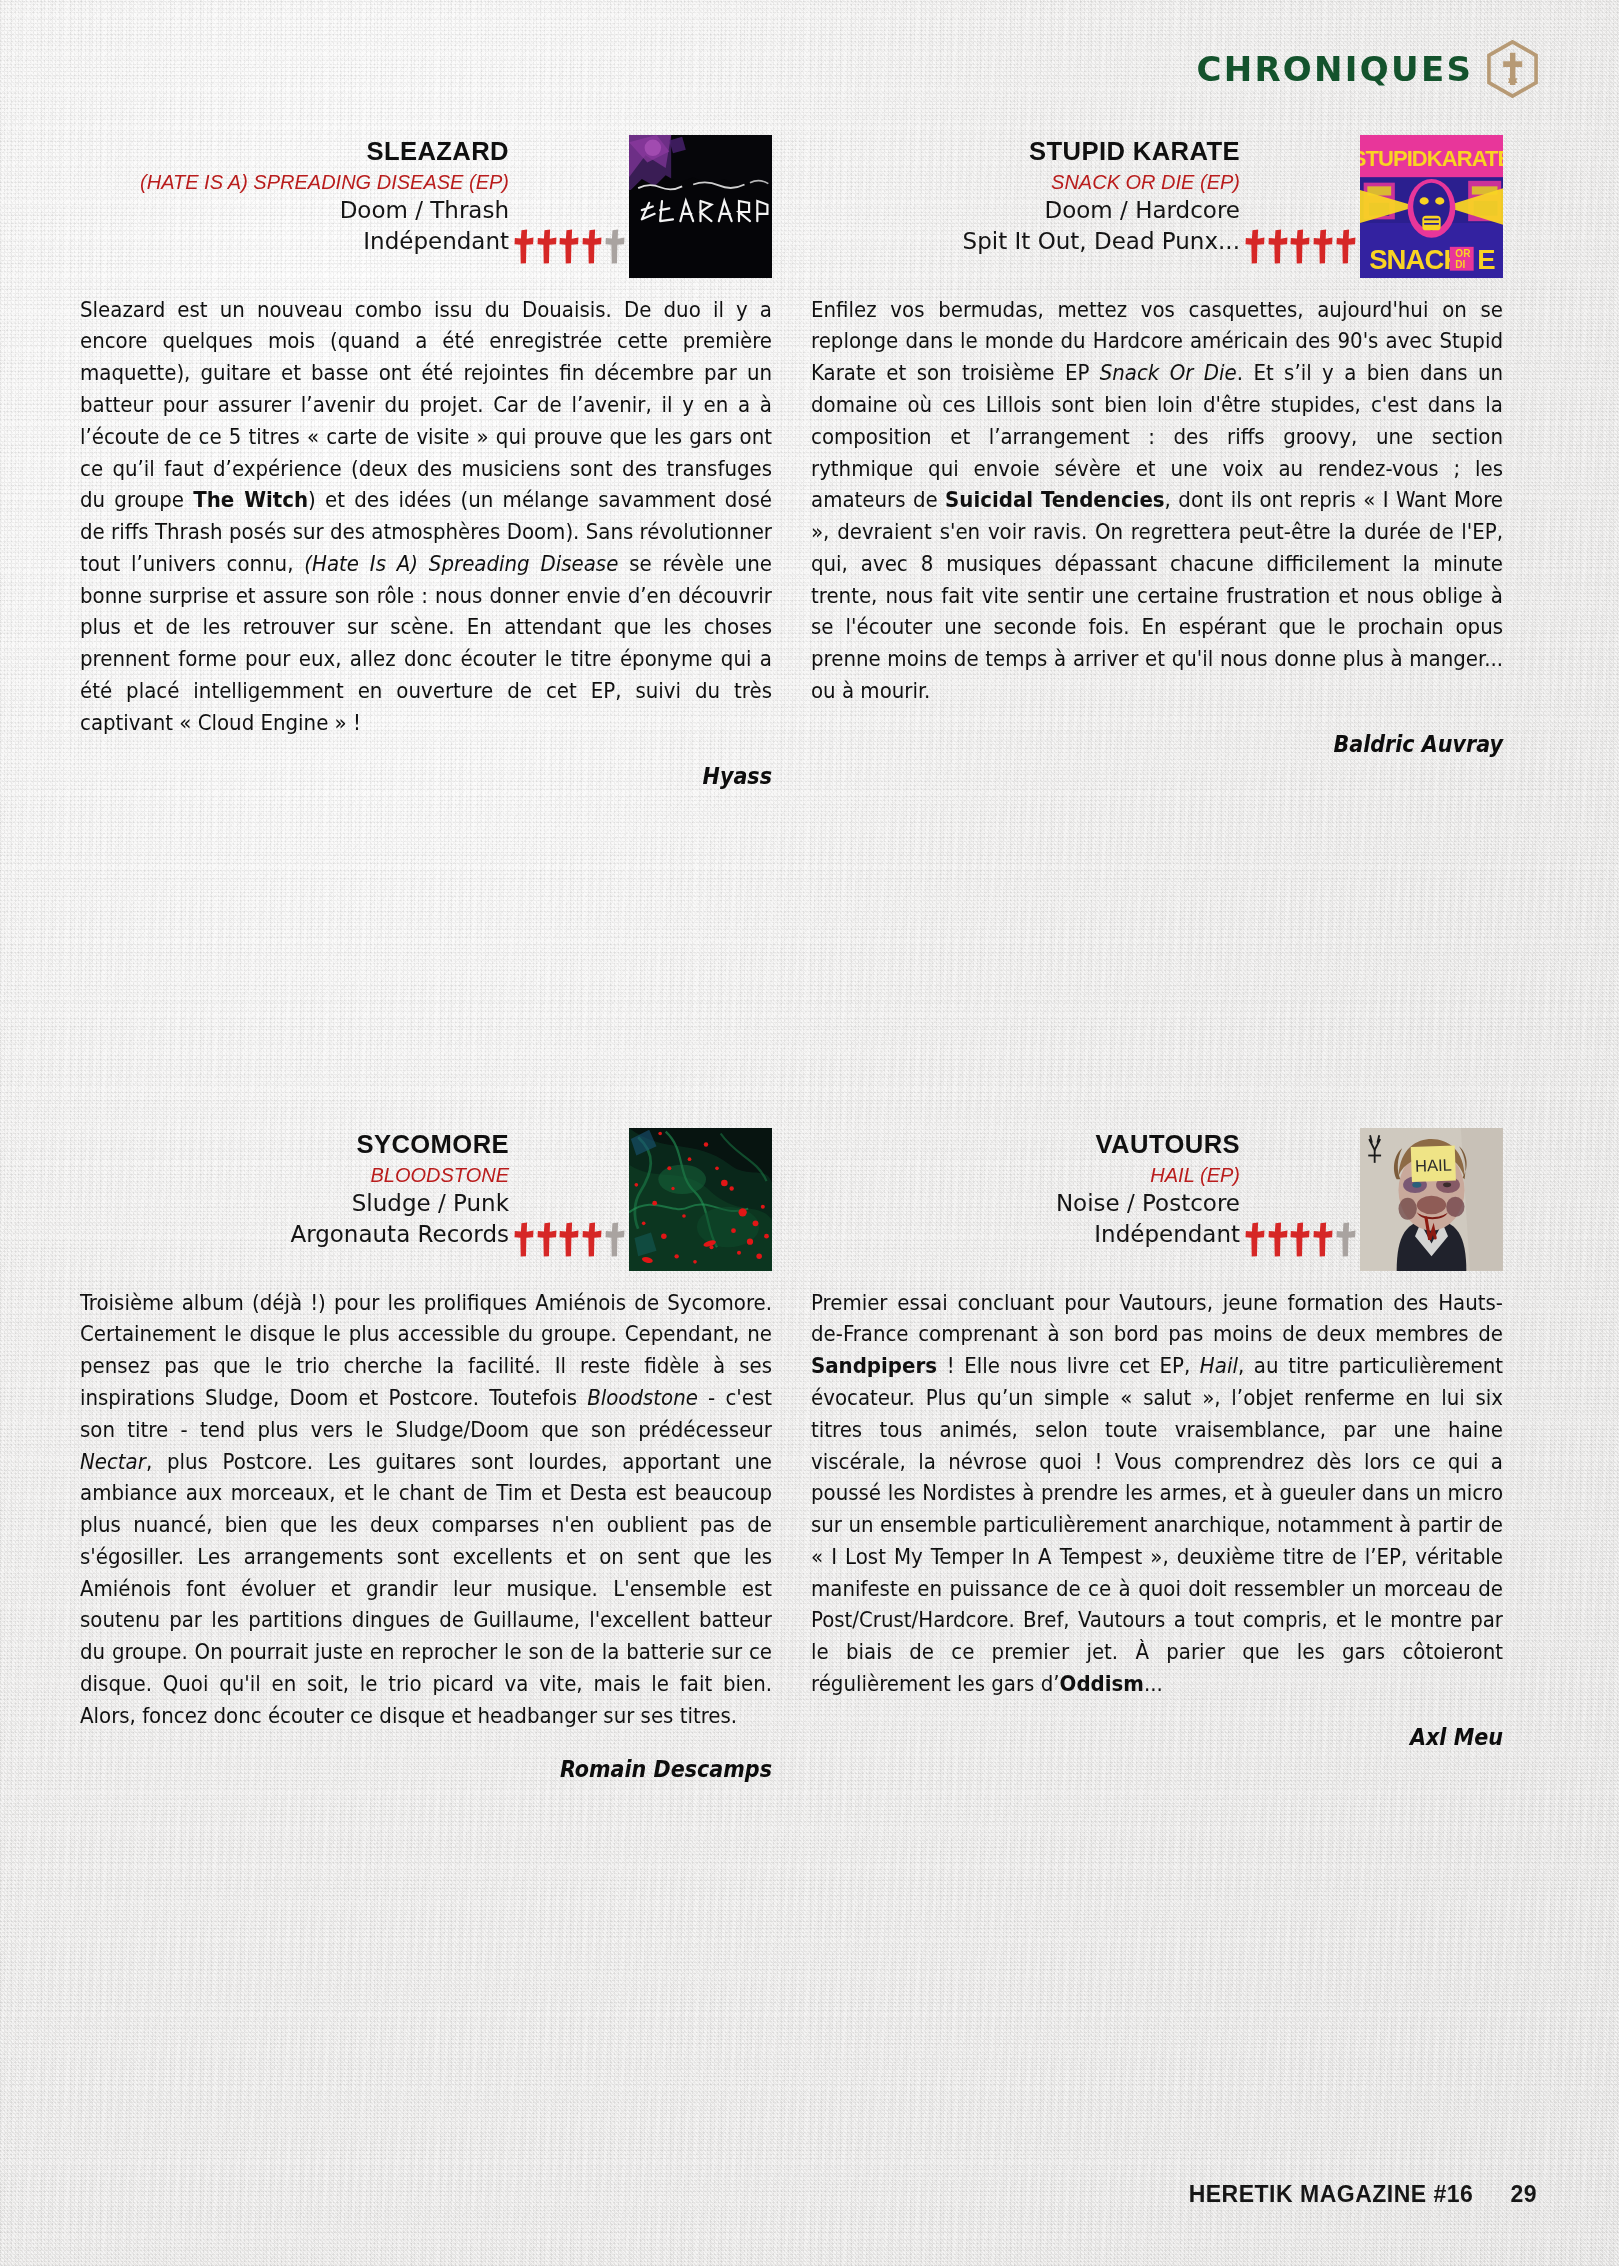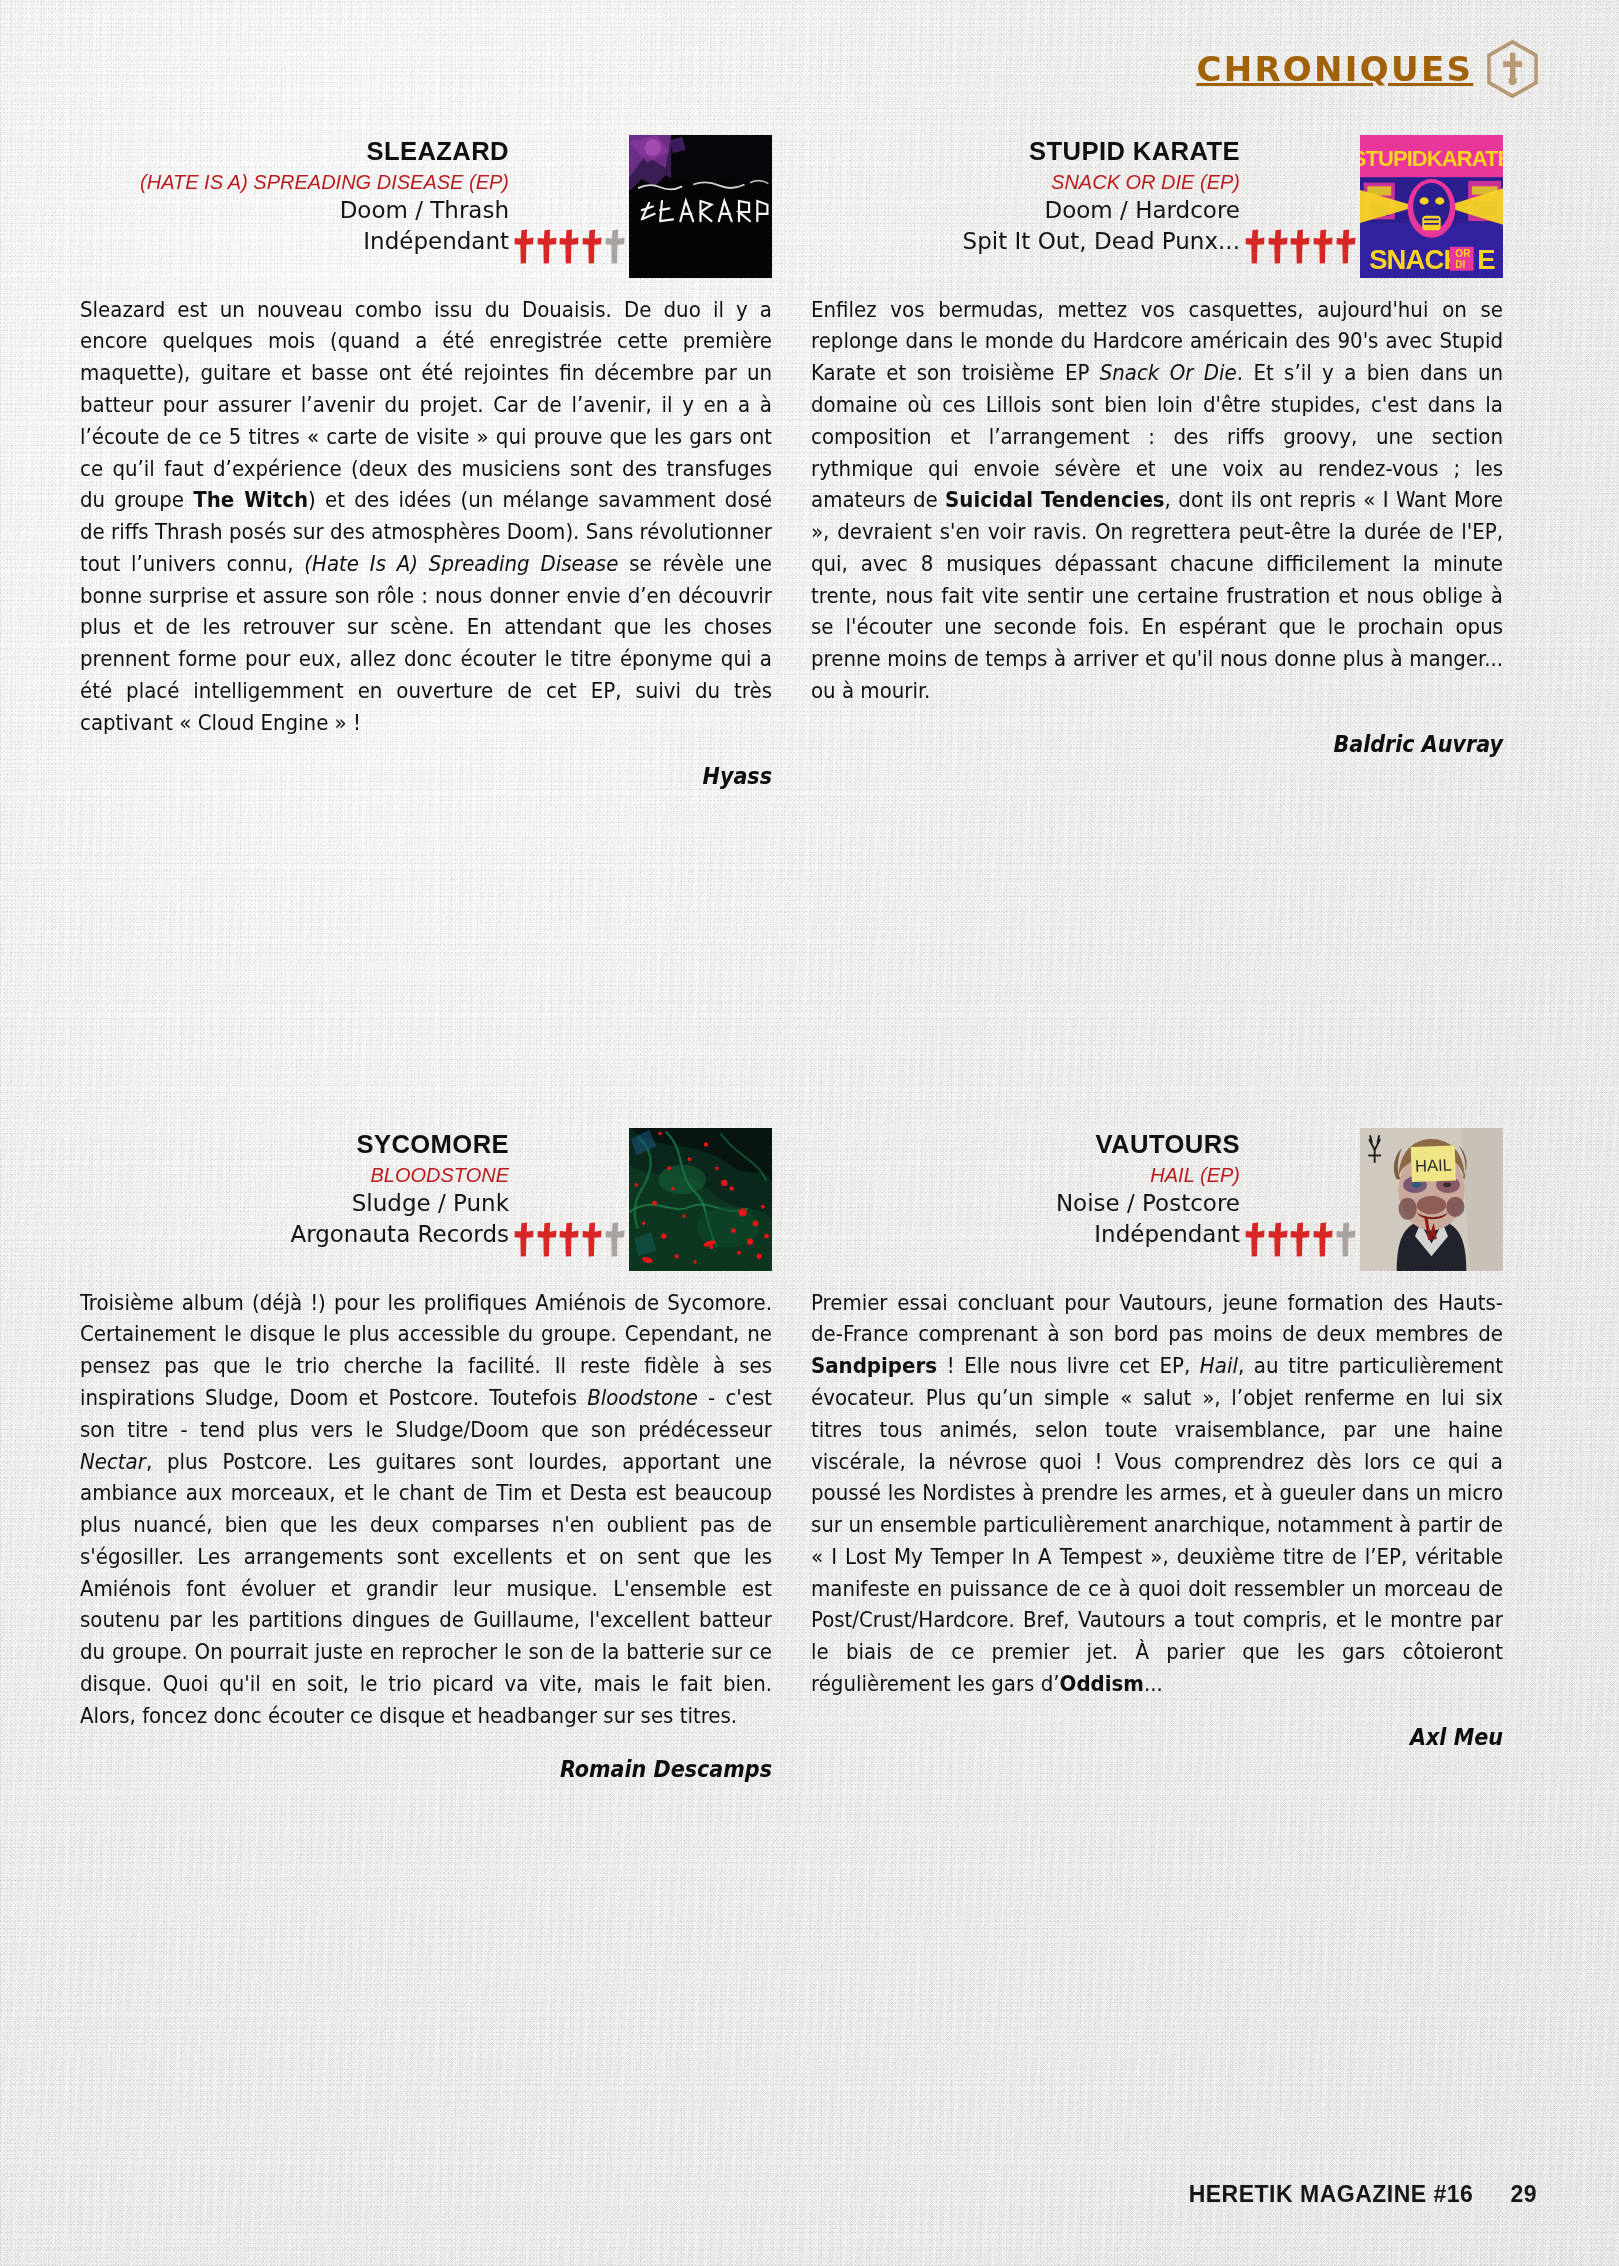--- a/index.html
+++ b/index.html
@@ -49,22 +49,21 @@
     right: 80px;
     display: flex;
     align-items: center;
     gap: 12.8px;
   }
   .section-header-title {
     font-family: "DejaVu Sans", sans-serif;
     font-size: 34px;
     font-weight: bold;
     letter-spacing: 2.3px;
-    color: #a16207;
-    text-decoration: underline;
+    color: #14532d;
   }
   .hex-badge { position: relative; width: 53px; height: 58px; }
   .hex-badge svg { display:block; }
 
   
   .review {
     position: absolute;
     width: 692px;
   }
   .col-left  { left: 80px; }

